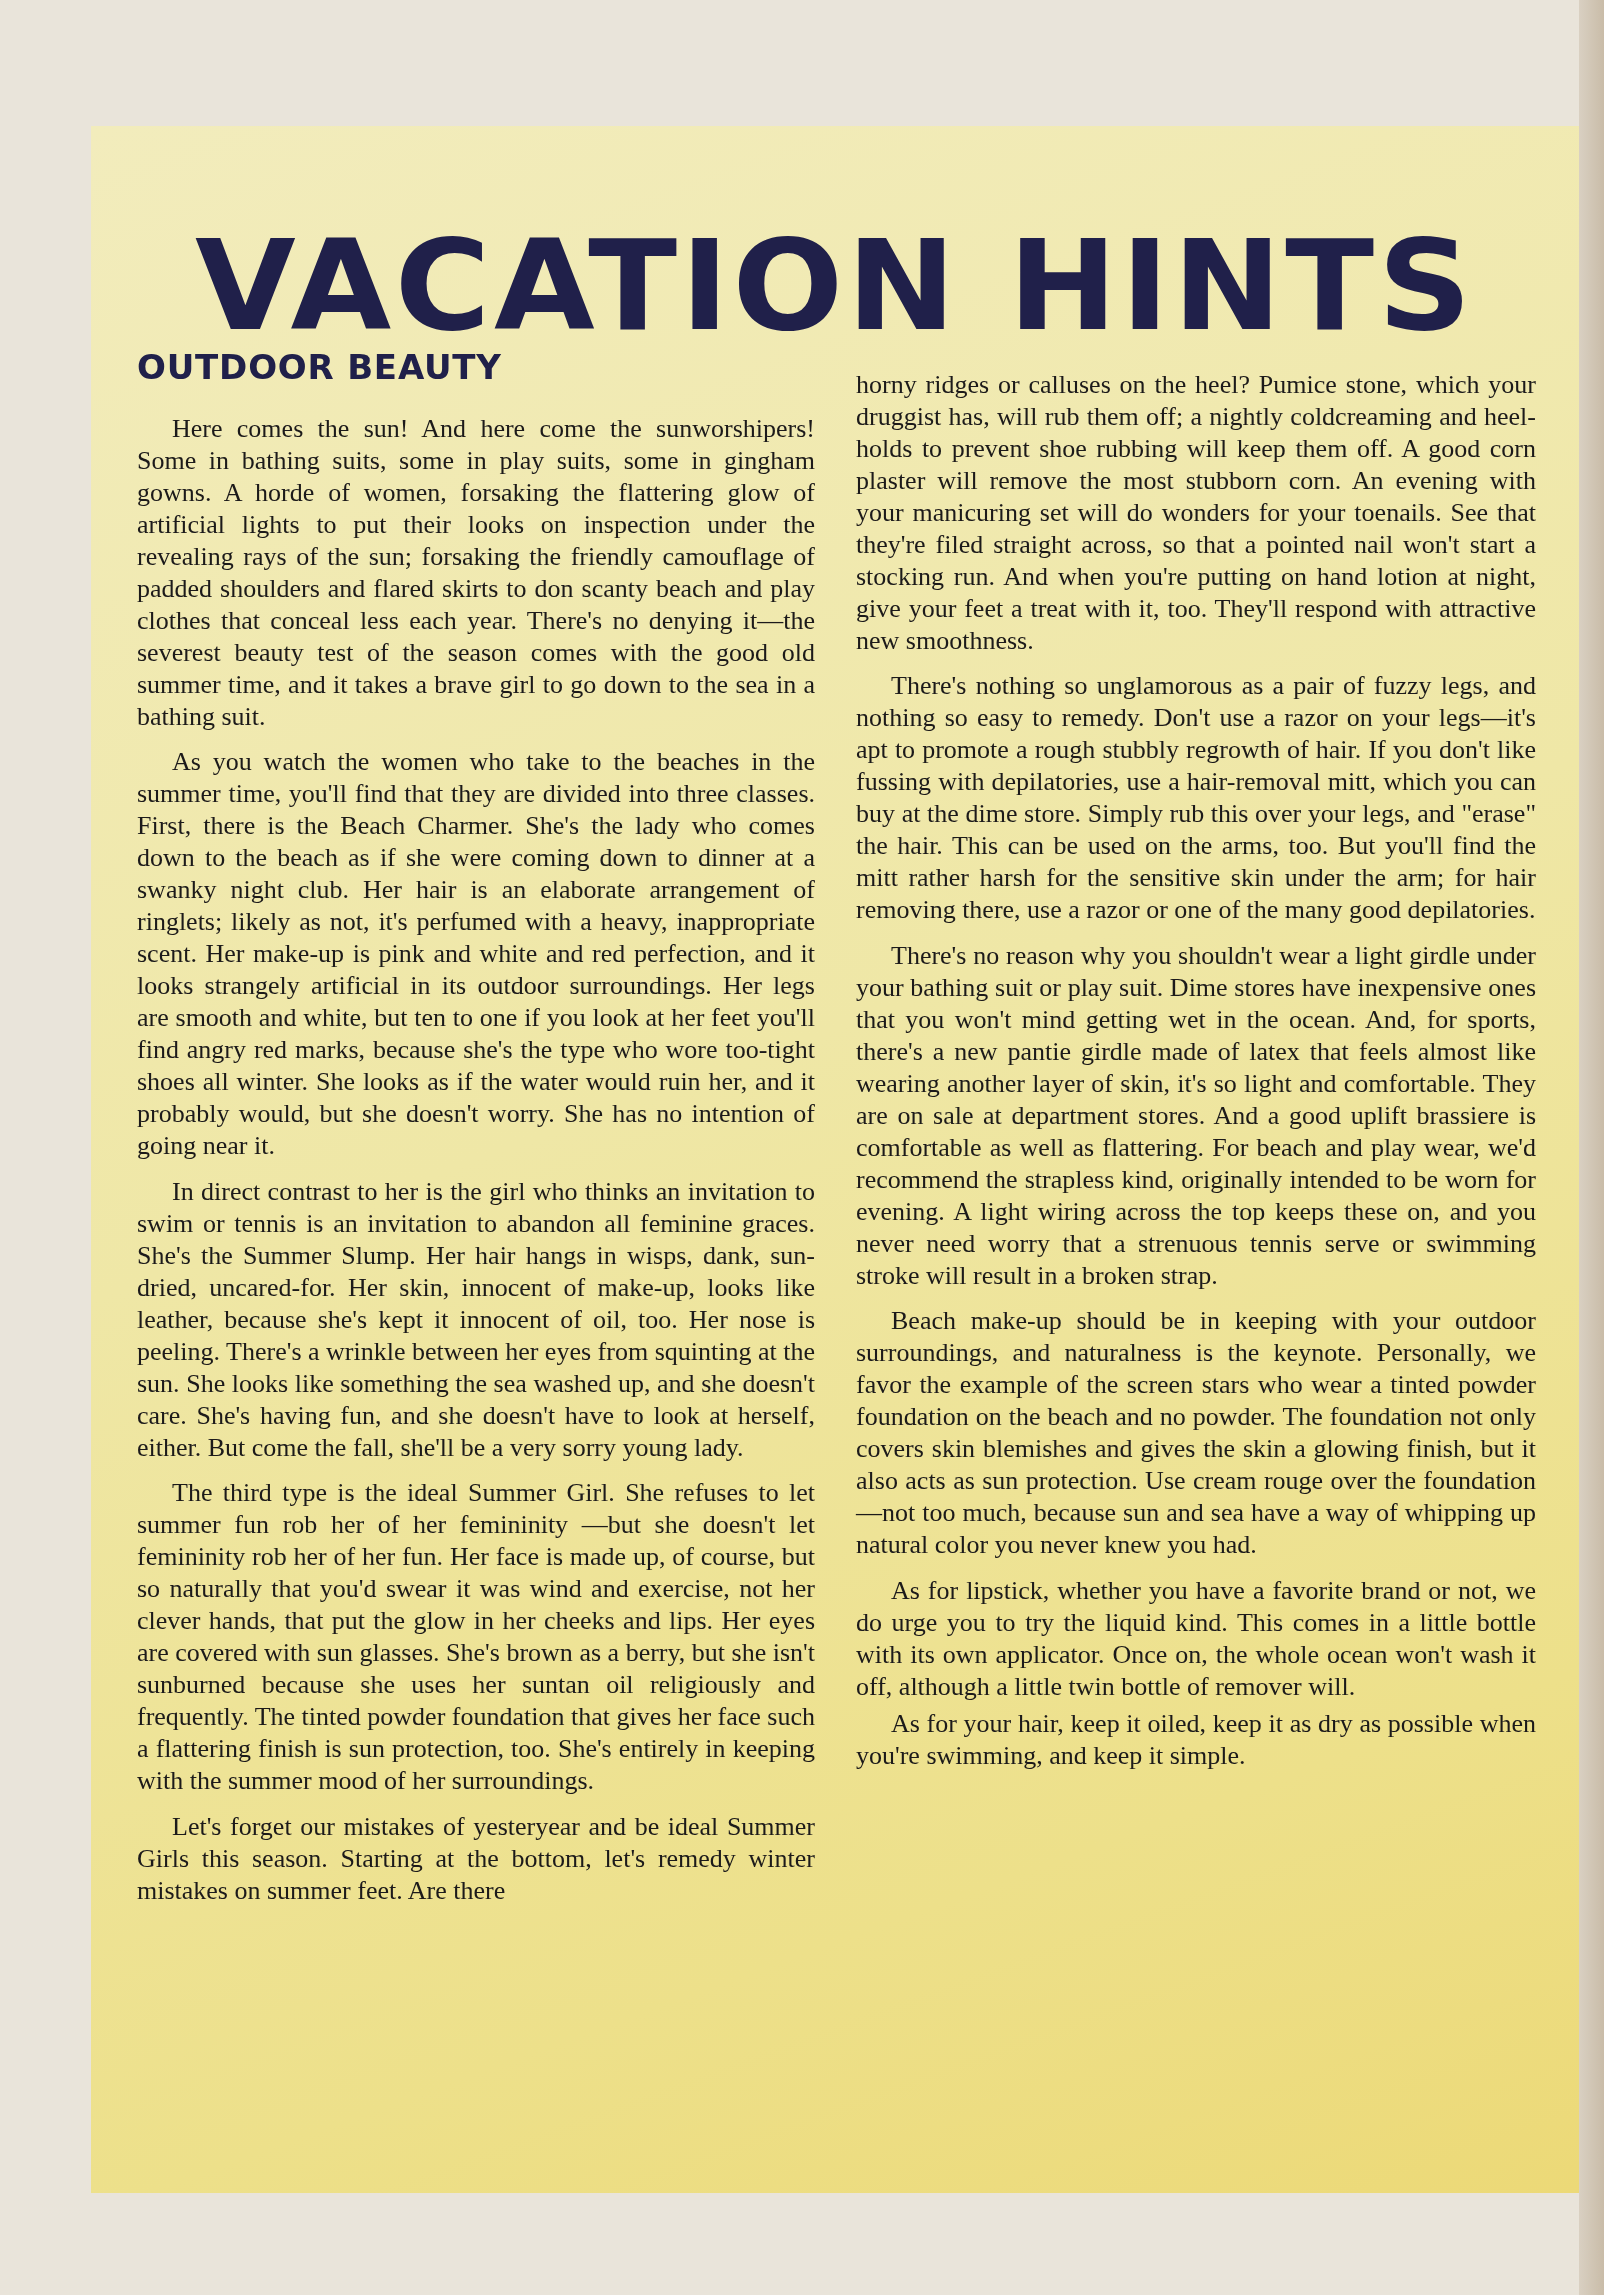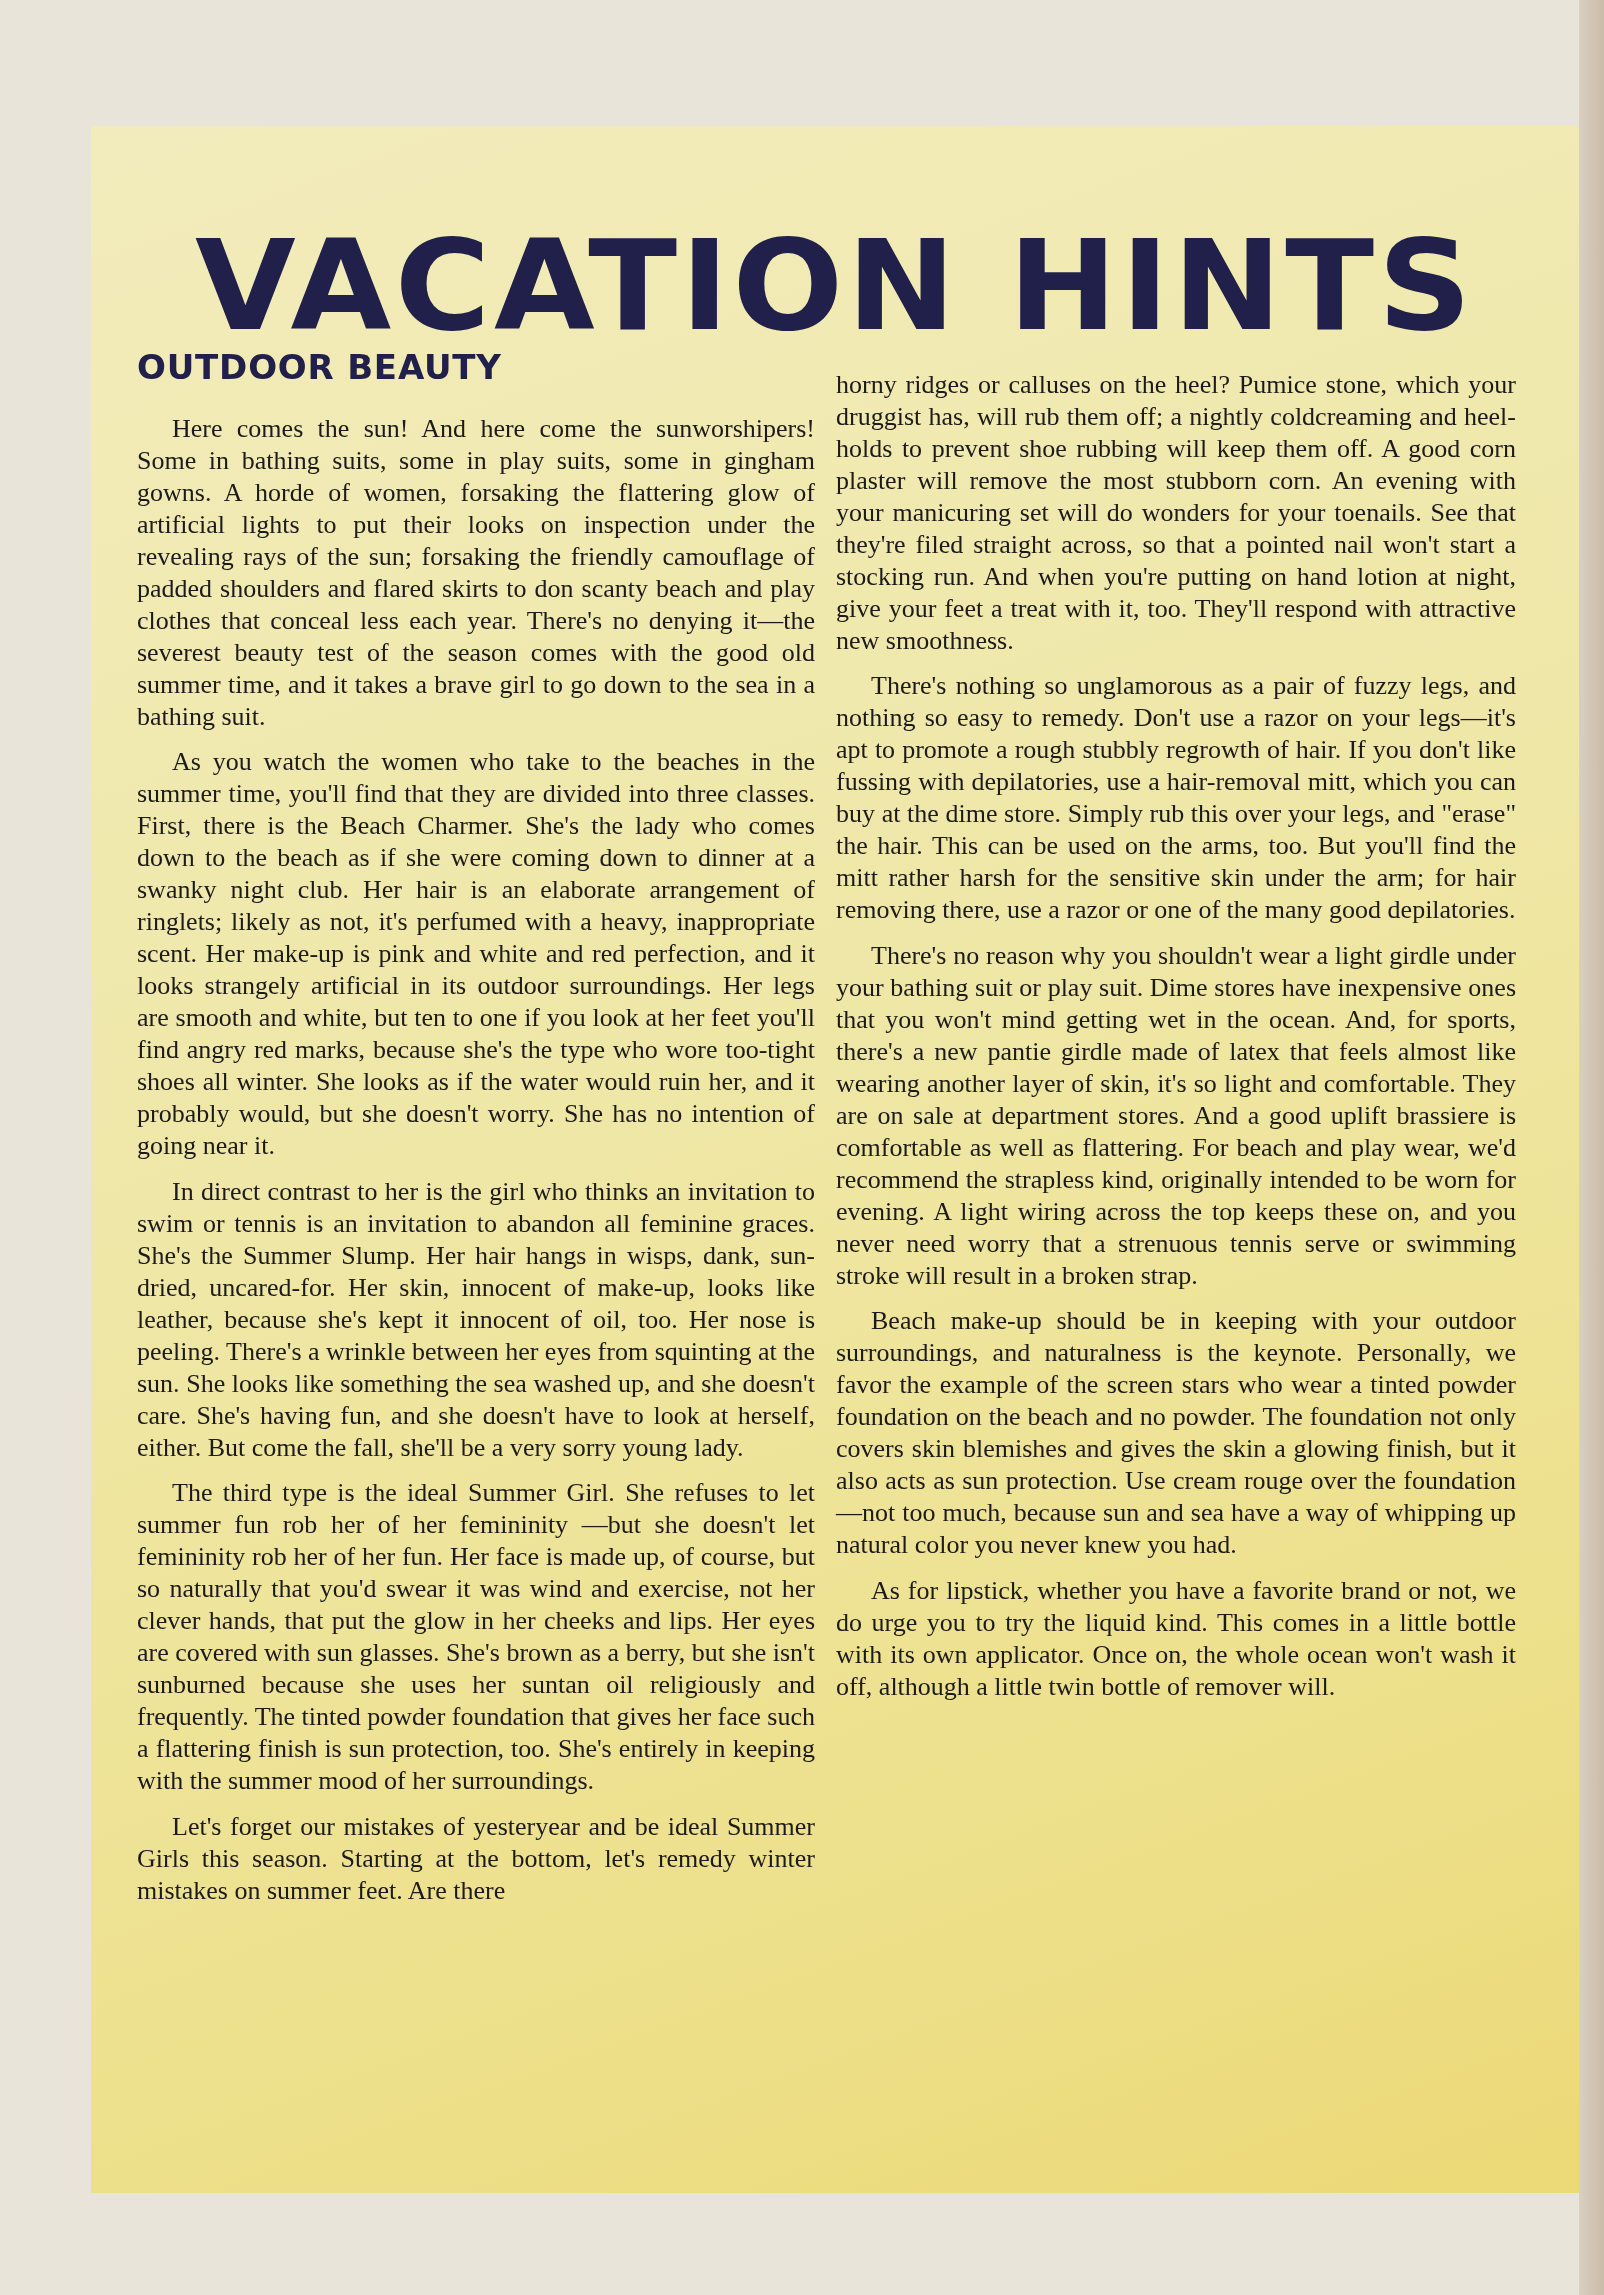--- a/index.html
+++ b/index.html
@@ -45,21 +45,21 @@
   .column {
     position: absolute;
     top: 336px;
     color: #1c1a1a;
     font-size: 26px;
     line-height: 32px;
     text-align: justify;
     hyphens: manual;
   }
   .col-left { left: 137px; width: 678px; }
-  .col-right { left: 836px; width: 680px; top: 369px; }
+  .col-right { left: 856px; width: 680px; top: 369px; }
   .section-heading {
     font-family: "DejaVu Sans", "Liberation Sans", sans-serif;
     font-weight: bold;
     font-size: 34px;
     color: #20204a;
     letter-spacing: 0.8px;
     margin: 15px 0 30px 0;
   }
   p {
     margin: 0 0 13.4px 0;
@@ -86,14 +86,15 @@
   <p>The third type is the ideal Summer Girl. She refuses to let summer fun rob her of her femininity —but she doesn't let femininity rob her of her fun. Her face is made up, of course, but so naturally that you'd swear it was wind and exercise, not her clever hands, that put the glow in her cheeks and lips. Her eyes are covered with sun glasses. She's brown as a berry, but she isn't sunburned because she uses her suntan oil religiously and frequently. The tinted pow­der foundation that gives her face such a flattering finish is sun protection, too. She's entirely in keeping with the summer mood of her surroundings.</p>
   <p>Let's forget our mistakes of yesteryear and be ideal Summer Girls this season. Starting at the bottom, let's remedy winter mistakes on summer feet. Are there</p>
 </div>
 
 <div class="column col-right">
   <p class="cont">horny ridges or calluses on the heel? Pumice stone, which your druggist has, will rub them off; a nightly coldcreaming and heel-holds to prevent shoe rubbing will keep them off. A good corn plaster will remove the most stubborn corn. An evening with your mani­curing set will do wonders for your toenails. See that they're filed straight across, so that a pointed nail won't start a stocking run. And when you're putting on hand lotion at night, give your feet a treat with it, too. They'll respond with attractive new smooth­ness.</p>
   <p>There's nothing so unglamorous as a pair of fuzzy legs, and nothing so easy to remedy. Don't use a razor on your legs—it's apt to promote a rough stubbly regrowth of hair. If you don't like fussing with depilatories, use a hair-removal mitt, which you can buy at the dime store. Simply rub this over your legs, and "erase" the hair. This can be used on the arms, too. But you'll find the mitt rather harsh for the sensitive skin under the arm; for hair removing there, use a razor or one of the many good depila­tories.</p>
   <p>There's no reason why you shouldn't wear a light girdle under your bathing suit or play suit. Dime stores have inexpensive ones that you won't mind getting wet in the ocean. And, for sports, there's a new pantie girdle made of latex that feels almost like wearing another layer of skin, it's so light and com­fortable. They are on sale at department stores. And a good uplift brassiere is comfortable as well as flattering. For beach and play wear, we'd recommend the strapless kind, originally intended to be worn for evening. A light wiring across the top keeps these on, and you never need worry that a strenuous tennis serve or swimming stroke will result in a broken strap.</p>
   <p>Beach make-up should be in keeping with your outdoor surroundings, and naturalness is the key­note. Personally, we favor the example of the screen stars who wear a tinted powder foundation on the beach and no powder. The foundation not only covers skin blemishes and gives the skin a glowing finish, but it also acts as sun protection. Use cream rouge over the foundation—not too much, because sun and sea have a way of whipping up natural color you never knew you had.</p>
   <p>As for lipstick, whether you have a favorite brand or not, we do urge you to try the liquid kind. This comes in a little bottle with its own applicator. Once on, the whole ocean won't wash it off, although a little twin bottle of remover will.</p>
+  <p style="margin-top:-8.4px">As for your hair, keep it oiled, keep it as dry as possible when you're swimming, and keep it simple.</p>
 </div>
 
 
 </body></html>

